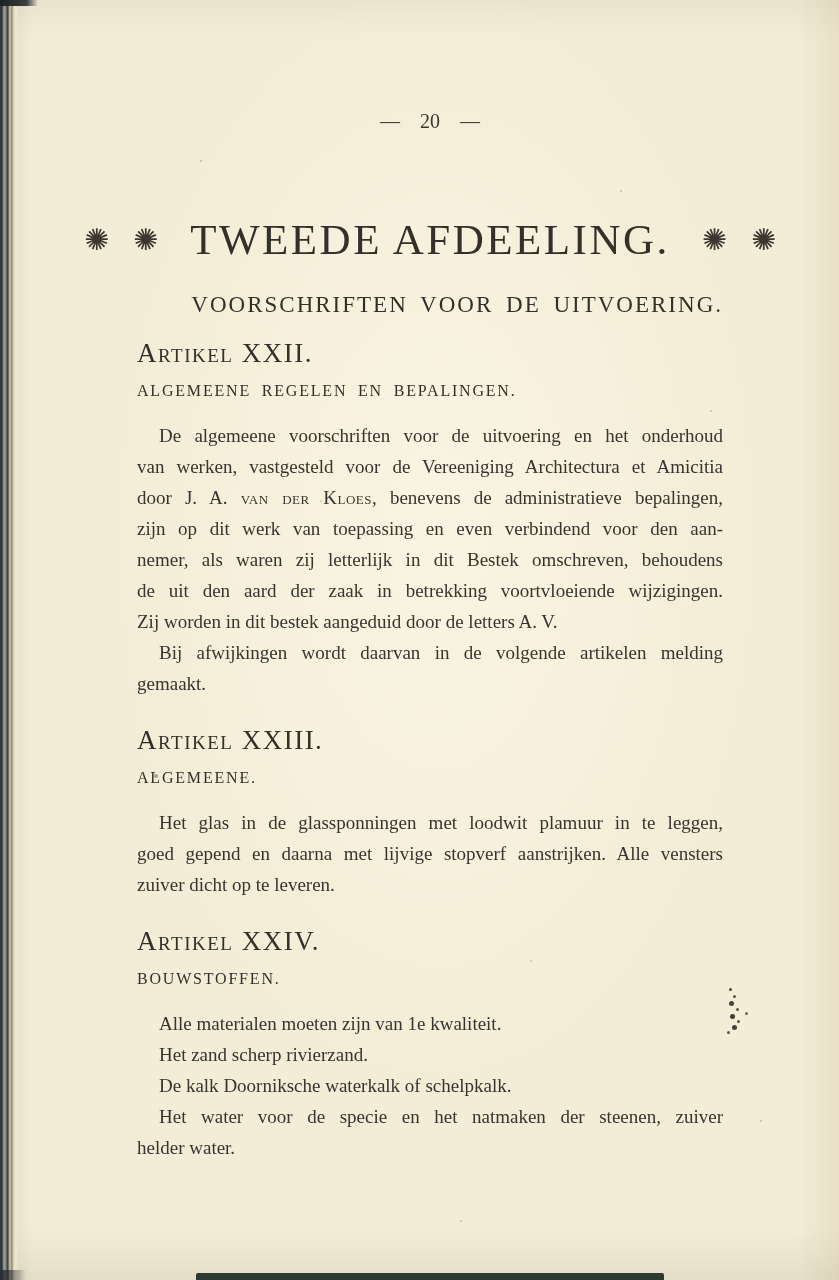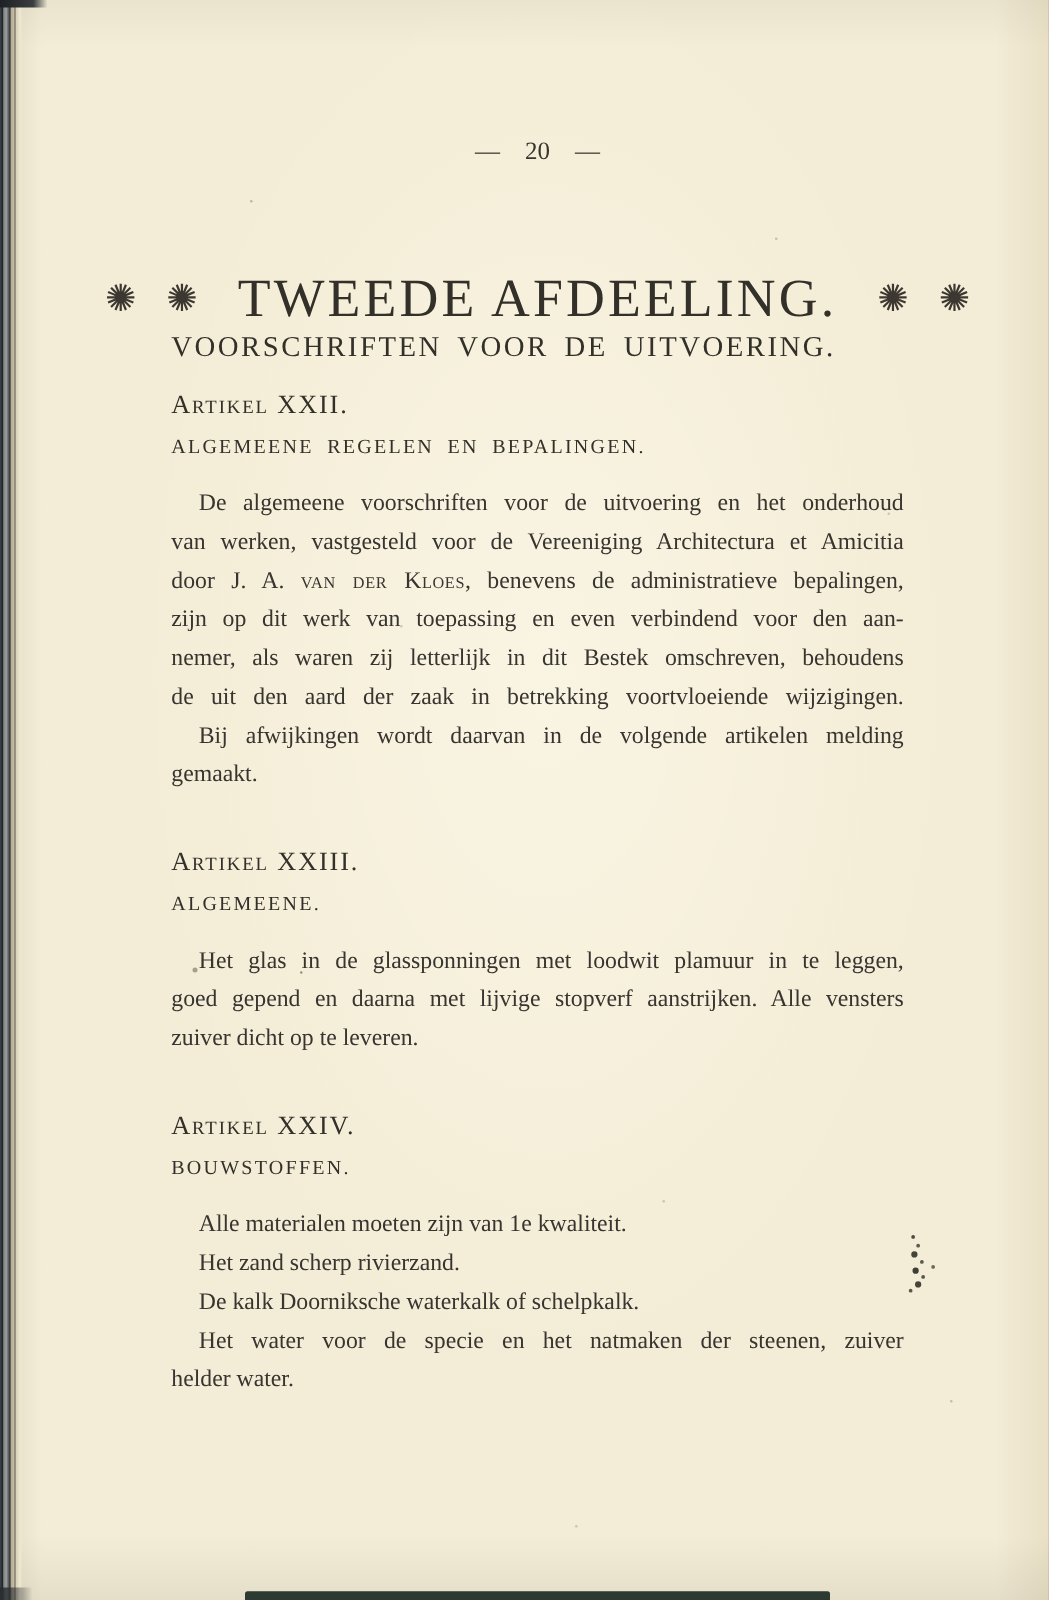--- a/index.html
+++ b/index.html
@@ -77,29 +77,29 @@
   .orn {
     font-family: "DejaVu Sans", sans-serif;
     font-size: 30px; line-height: 1; color: #3c3831;
   }
   .title-text {
     margin: 0 8px;
     font-size: 43px; letter-spacing: 2.5px; color: #33302a;
   }
 
   .subtitle {
-    margin-top: 1px;
-    text-align: left;
+    margin-top: 28px;
+    text-align: right;
     font-size: 23px; letter-spacing: 2px; word-spacing: 5px; color: #33302a;
   }
 
-  .article { margin-top: 42px; }
+  .article { margin-top: 26px; }
   .article.first { margin-top: 20px; }
   .art-label {
-    font-size: 21px; font-variant: small-caps; letter-spacing: 1.5px; color: #33302a;
+    font-size: 27px; font-variant: small-caps; letter-spacing: 1.5px; color: #33302a;
   }
   .art-heading {
     margin-top: 13px; margin-bottom: 20px;
     font-size: 16px; letter-spacing: 1.8px; word-spacing: 5px; color: #33302a;
   }
   .para { font-size: 19px; line-height: 31px; }
   .para .tline:first-child { text-indent: 22px; }
   .tline { text-align: justify; text-align-last: justify; }
   .tline-last, .tline.tline-last { text-align-last: left; }
   .s-i { }
@@ -134,20 +134,21 @@
     <div class="article first">
       <div class="art-label">Artikel XXII.</div>
       <div class="art-heading">ALGEMEENE REGELEN EN BEPALINGEN.</div>
       <div class="para">
           <div class="tline"><span>De algemeene voorschriften voor de uitvoering en het onderhoud</span></div>
           <div class="tline"><span>van werken, vastgesteld voor de Vereeniging Architectura et Amicitia</span></div>
           <div class="tline"><span>door J. A. </span><span class="s-sc">van der Kloes</span><span>, benevens de administratieve bepalingen,</span></div>
           <div class="tline"><span>zijn op dit werk van toepassing en even verbindend voor den aan-</span></div>
           <div class="tline"><span>nemer, als waren zij letterlijk in dit Bestek omschreven, behoudens</span></div>
           <div class="tline"><span>de uit den aard der zaak in betrekking voortvloeiende wijzigingen.</span></div>
+          <div class="tline tline-last"><span>Zij worden in dit bestek aangeduid door de letters A. V.</span></div>
         </div>
       <div class="para">
           <div class="tline"><span>Bij afwijkingen wordt daarvan in de volgende artikelen melding</span></div>
           <div class="tline tline-last"><span>gemaakt.</span></div>
         </div>
     </div>
 
     <div class="article">
       <div class="art-label">Artikel XXIII.</div>
       <div class="art-heading">ALGEMEENE.</div>

